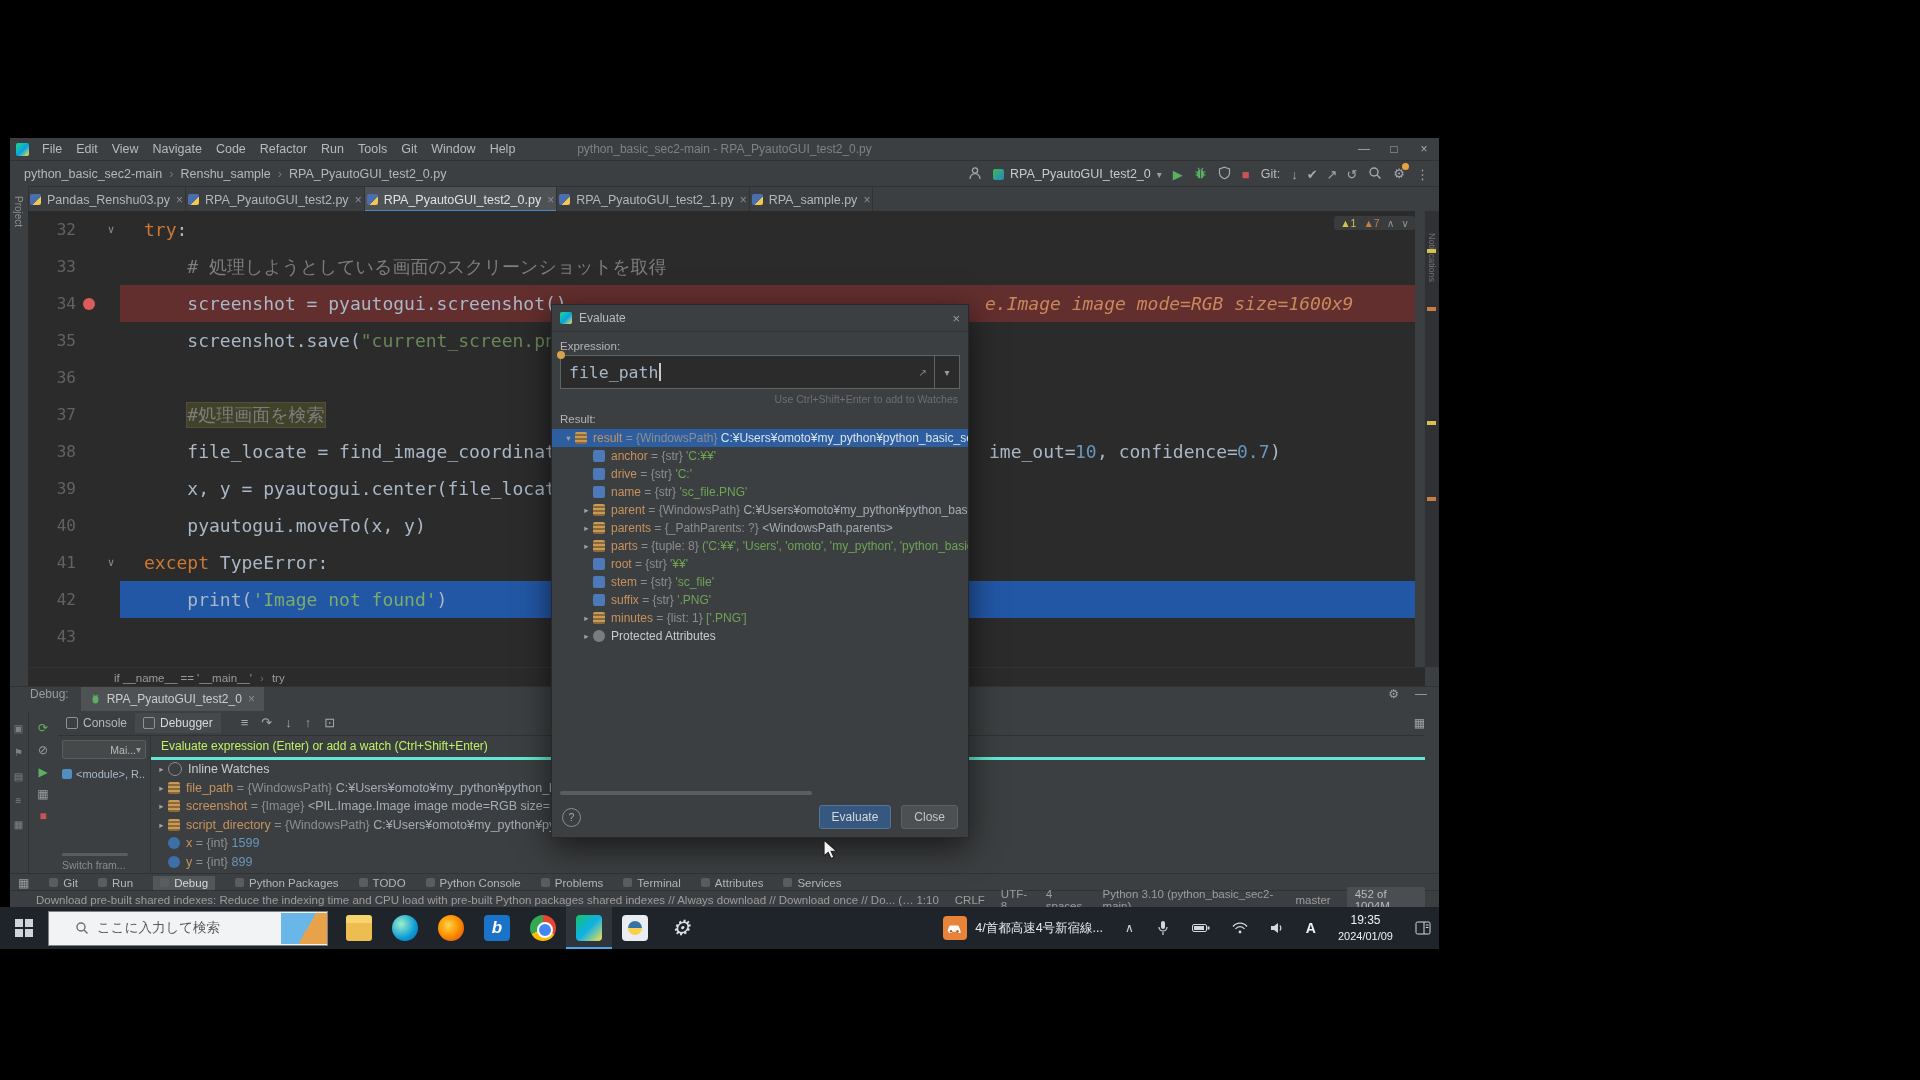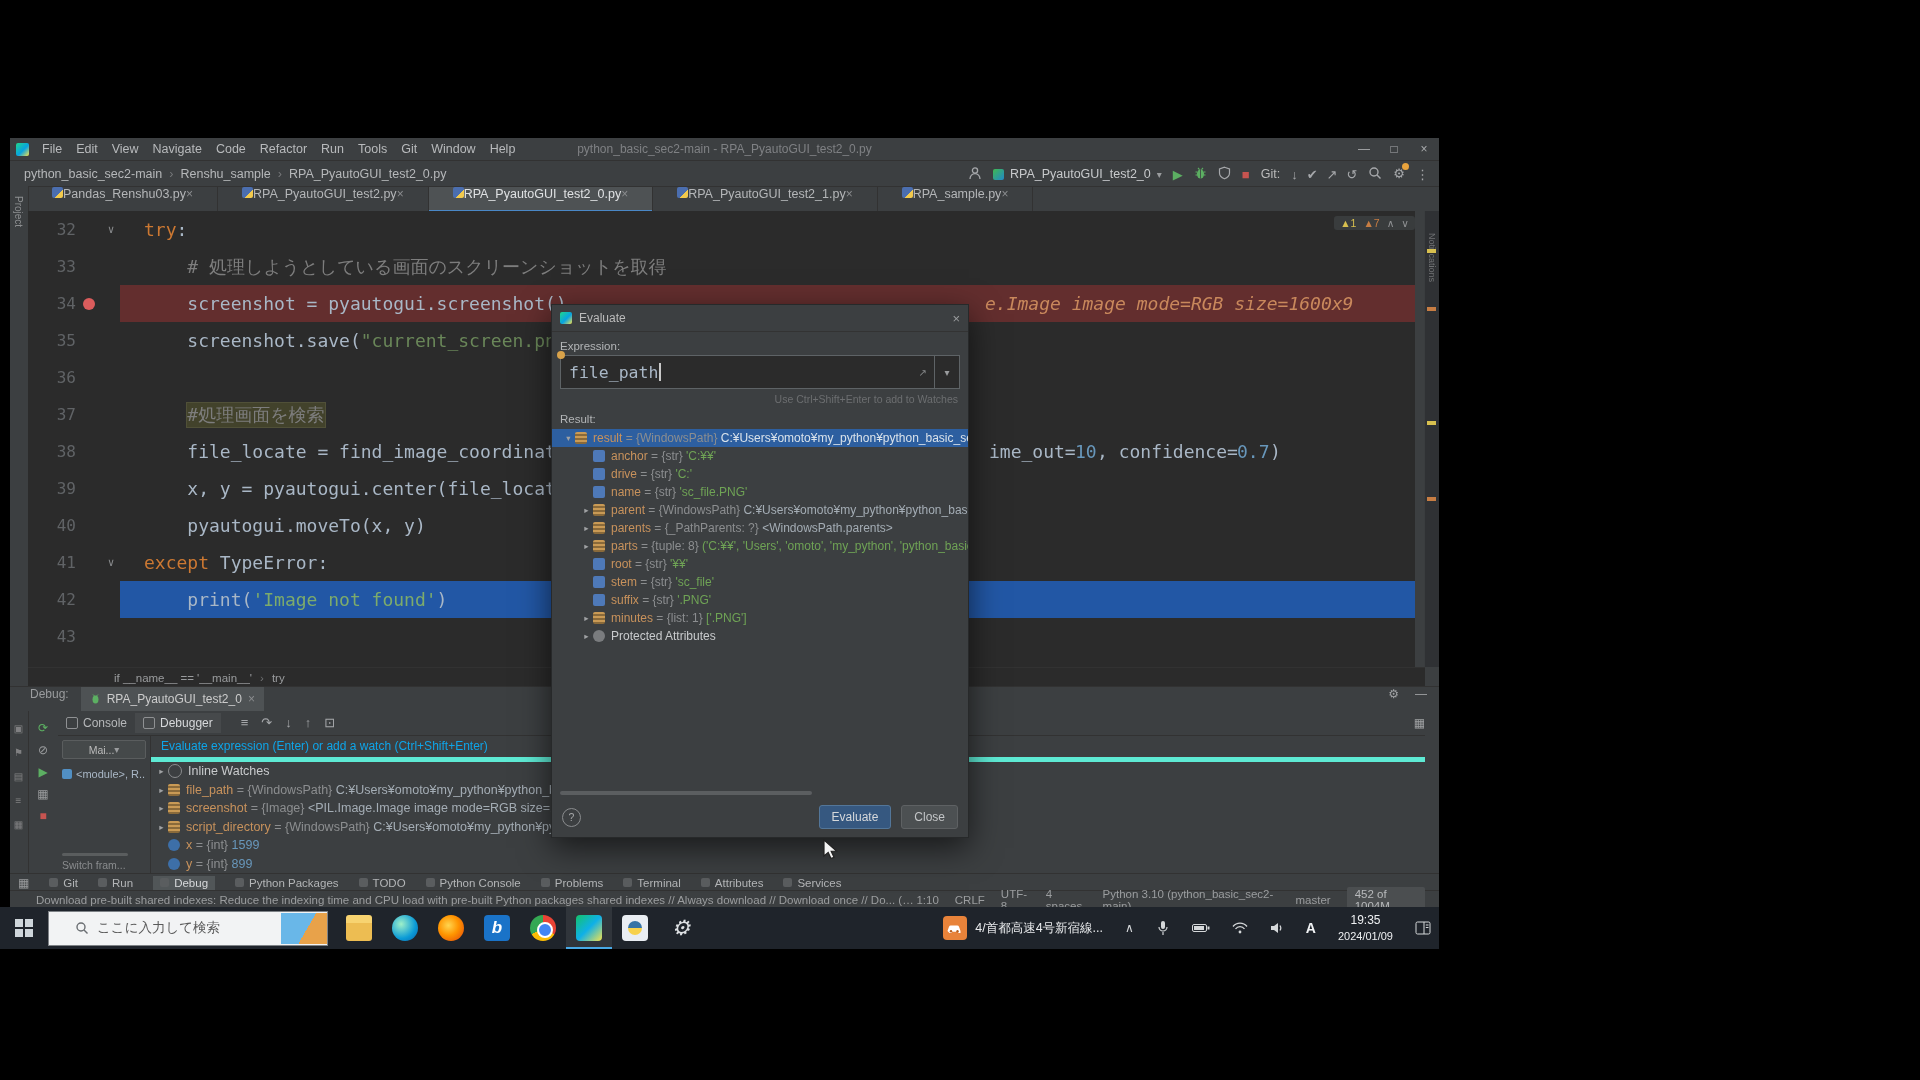--- a/index.html
+++ b/index.html
@@ -23,21 +23,21 @@
   .crumb.sep{color:#77797b}
   .tbright{margin-left:auto;display:flex;align-items:center;gap:11px;padding-right:10px;font-size:12.5px}
   .runcfg{display:flex;align-items:center;gap:6px;color:#c7c9cb}
   .cfgico{width:11px;height:11px;border-radius:2px;background:linear-gradient(135deg,#3fb950,#2188c9)}
   .ddv{color:#9a9c9e;font-size:10px}
   .tico{font-size:13px;color:#a6a8ab;line-height:1}
   .tico.green{color:#5caf62}.tico.red{color:#c75450}
   .gearwrap{position:relative}
   .badge{position:absolute;right:-4px;top:-4px;width:7px;height:7px;border-radius:50%;background:#e8a33d}
   .tabsbar{position:absolute;top:48px;left:18px;right:0;height:25px;display:flex;border-top:1px solid #323232;background:#3c3f41}
-  .tab{display:flex;padding:0 24px;font-size:12.5px;color:#b4b6b8;border-right:1px solid #323232}
+  .tab{display:flex;align-items:center;gap:6px;padding:0 2px;font-size:12.5px;color:#b4b6b8;border-right:1px solid #323232}
   .tab.on{background:#4e5254;color:#dfe1e3;box-shadow:inset 0 -2px 0 #4a88c7}
   .fico{width:11px;height:11px;border-radius:2px;background:linear-gradient(135deg,#4b6eaf 60%,#f2c94c 60%);flex:none}
   .tx{color:#8b8d8f;font-size:12px}
   
   .lstripe{position:absolute;left:0;top:48px;width:18px;bottom:17px;background:#3c3f41;border-right:1px solid #323232}
   .vlabel{writing-mode:vertical-rl;font-size:10px;color:#8d8f91;margin:10px 0 0 3px}
   .sicons{position:absolute;top:537px;left:0;width:17px;display:flex;flex-direction:column;gap:13px;align-items:center;font-size:10px;color:#808082}
   
   .editor{position:absolute;left:18px;top:73px;width:1387px;height:456px;background:#2b2b2b;overflow:hidden}
   .cl{position:relative;display:flex;align-items:center;height:37px;font-family:"DejaVu Sans Mono",monospace;font-size:18px;white-space:pre}
@@ -69,27 +69,27 @@
   .dtoolbar{position:absolute;top:572px;left:48px;right:14px;height:25px;display:flex;align-items:center;gap:4px;border-bottom:1px solid #323232}
   .dtab{display:flex;align-items:center;gap:5px;padding:3px 8px;font-size:12px;color:#b6b8ba}
   .dtab.on{background:#46494b;color:#d7d9db}
   .dtabico{width:10px;height:10px;border:1px solid #8f9193;border-radius:2px}
   .steps{display:flex;gap:13px;margin-left:16px;font-size:13px;color:#a6a8ab}
   .dlayout{margin-left:auto;color:#9fa1a3;font-size:12px}
   .dstrip{position:absolute;left:18px;top:574px;width:30px;display:flex;flex-direction:column;gap:10px;align-items:center;padding-top:10px}
   .si{font-size:12px;line-height:1}
   .si.green{color:#5caf62}.si.red{color:#c75450}.si.gray{color:#9a9c9e}
   .dframes{position:absolute;left:48px;top:597px;width:92px;height:138px;border-right:1px solid #323232}
-  .thread{margin:5px 4px 0;height:17px;background:#45494a;border:1px solid #5a5d5e;border-radius:2px;display:flex;align-items:center;justify-content:center;padding:0 4px;font-size:10.5px;color:#bbb}
+  .thread{margin:5px 4px 0;height:17px;background:#45494a;border:1px solid #5a5d5e;border-radius:2px;display:flex;align-items:center;justify-content:flex-end;padding:0 4px;font-size:10.5px;color:#bbb}
   .framerow{display:flex;align-items:center;gap:4px;margin:9px 4px 0;font-size:11px;color:#a9b7c6;white-space:nowrap;overflow:hidden}
   .fico2{width:10px;height:10px;background:#518fc3;border-radius:2px;flex:none}
   .fsb{position:absolute;left:4px;bottom:17px;width:66px;height:3px;background:#5a5d5e;border-radius:2px}
   .switchlbl{position:absolute;left:4px;bottom:2px;font-size:10.5px;color:#8a8c8e;white-space:nowrap}
   .dvars{position:absolute;left:141px;top:597px;right:14px;height:138px;overflow:hidden}
-  .evalhint{height:22px;display:flex;align-items:center;padding-left:10px;font-size:12px;color:#0ea5e9;border-bottom:5px solid #5eead4}
+  .evalhint{height:22px;display:flex;align-items:center;padding-left:10px;font-size:12px;color:#bef264;border-bottom:3px solid #5eead4}
   .wrow{display:flex;align-items:center;height:18.5px;font-size:12.5px;white-space:pre;padding-left:4px;overflow:hidden}
   
   .texp{width:13px;font-size:8.5px;color:#a0a2a4;flex:none;text-align:center}
   .ico{width:12px;height:12px;border-radius:2px;margin-right:6px;flex:none}
   .ico.obj{background:repeating-linear-gradient(180deg,#c99a55 0 2.5px,#8a6a3a 2.5px 4px)}
   .ico.str{background:#4e79b8}
   .ico.int{background:#3d6fa8;border-radius:50%}
   .ico.info{background:#7a7c7e;border-radius:50%}
   .ico.watch{background:transparent;border:1.5px solid #8a8c8e;border-radius:50%}
   .tname{color:#c8925c}.tname.white{color:#c9cbcd}

